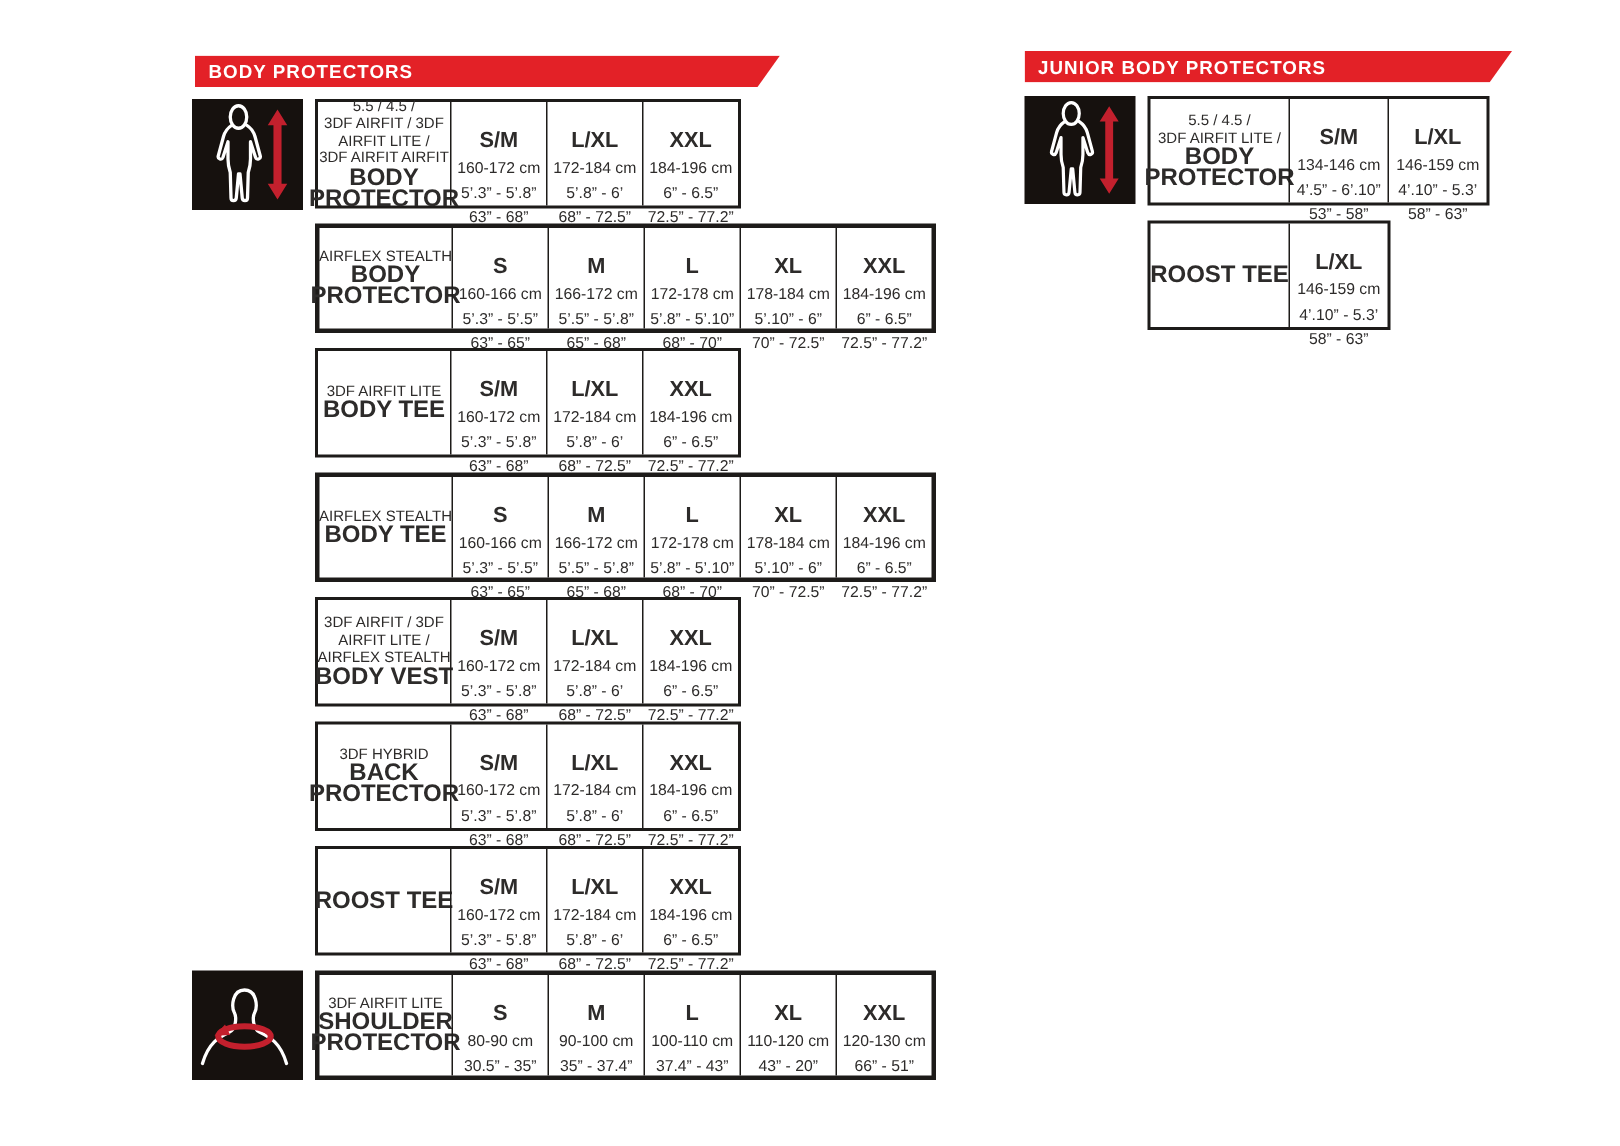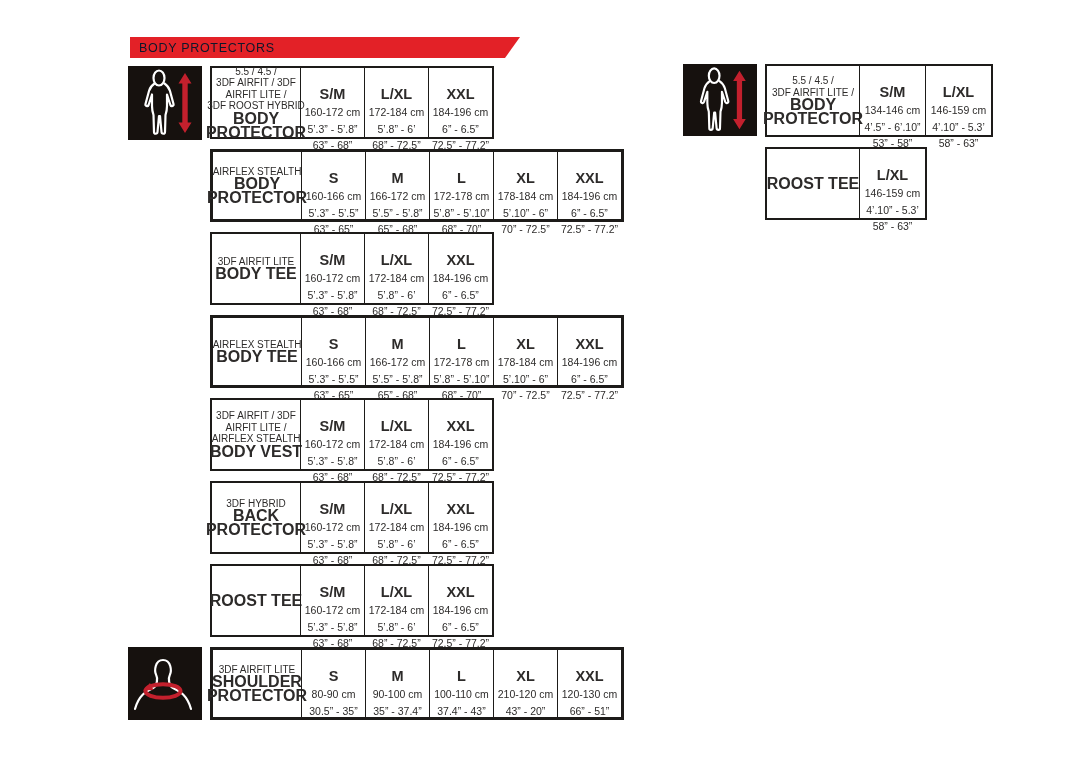--- a/index.html
+++ b/index.html
@@ -2,23 +2,23 @@
 <html><head>
 <meta charset="utf-8">
 <style>
   html,body{margin:0;padding:0;background:#ffffff;}
   .page{
     position:relative;width:1080px;height:764px;background:#ffffff;
     font-family:"Liberation Sans",sans-serif;color:#2d2b2a;overflow:hidden;
   }
   
   .banner{
-    position:absolute;height:21px;background:#e32127;color:#0f172a;
+    position:absolute;height:21px;background:#e32127;color:#ffffff;
     display:flex;align-items:center;padding-left:9px;box-sizing:border-box;
-    font-weight:normal;font-size:12.5px;letter-spacing:.7px;
+    font-weight:bold;font-size:12.5px;letter-spacing:.7px;
     clip-path:polygon(0 0,100% 0,calc(100% - 15px) 100%,0 100%);
   }
   .banner-left{left:130px;top:37px;width:390px;}
   .banner-junior{left:683px;top:34px;width:325px;}
   
   .iconbox{
     position:absolute;width:74px;background:#16110e;
     display:flex;align-items:center;justify-content:center;
   }
   #icon-body{left:128px;top:66px;height:74px;}
@@ -74,21 +74,21 @@
       <path d="M22,36 L15,43.5 L25.5,43 Z" fill="#c3202d"></path>
     </svg>
   </div>
 
   <div class="tables" id="tables-0">
       <div class="table">
         <div class="cell product">
           <div class="pline">5.5 / 4.5 /</div>
           <div class="pline">3DF AIRFIT / 3DF</div>
           <div class="pline">AIRFIT LITE /</div>
-          <div class="pline">3DF ROOST HYBRID</div>
+          <div class="pline">3DF AIRFIT AIRFIT</div>
           <div class="pbold">BODY</div>
           <div class="pbold">PROTECTOR</div>
         </div>
         <div class="cell col">
           <div class="size">S/M</div>
           <div class="range">160-172 cm</div>
           <div class="range">5’.3” - 5’.8”</div>
           <div class="range">63” - 68”</div>
         </div>
         <div class="cell col">
@@ -291,31 +291,34 @@
           <div class="range">90-100 cm</div>
           <div class="range">35” - 37.4”</div>
         </div>
         <div class="cell col">
           <div class="size">L</div>
           <div class="range">100-110 cm</div>
           <div class="range">37.4” - 43”</div>
         </div>
         <div class="cell col">
           <div class="size">XL</div>
-          <div class="range">210-120 cm</div>
+          <div class="range">110-120 cm</div>
           <div class="range">43” - 20”</div>
         </div>
         <div class="cell col">
           <div class="size">XXL</div>
           <div class="range">120-130 cm</div>
           <div class="range">66” - 51”</div>
         </div>
       </div>
     </div>
 
+  <div class="banner banner-junior">
+    <span>JUNIOR BODY PROTECTORS</span>
+  </div>
 
   <div class="iconbox" id="icon-junior">
     <svg viewBox="0 0 74 74" aria-hidden="true">
       <g fill="none" stroke="#ffffff" stroke-width="2.2" stroke-linecap="round" stroke-linejoin="round">
         <ellipse cx="31" cy="12" rx="5.5" ry="7.5"></ellipse>
         <path d="M26.5,17.5 C23.5,19.5 22,21.5 21,25 L17.5,38 C17,40 19.8,41 20.6,39 L24,28.5 L24,40 C24,43 24.5,46 25.5,49 L26,66 C26,68.3 29.3,68.3 29.5,66 L31,50 L32,50 L33.5,66 C33.7,68.3 37,68.3 37,66 L37.5,49 C38.5,46 39,43 39,40 L39,28.5 L42.4,39 C43.2,41 46,40 45.5,38 L42,25 C41,21.5 39.5,19.5 36.5,17.5"></path>
       </g>
       <path d="M57,7 L63.5,17.5 L59.7,17.5 L59.7,56.5 L63.5,56.5 L57,67 L50.5,56.5 L54.3,56.5 L54.3,17.5 L50.5,17.5 Z" fill="#c3202d"></path>
     </svg>
   </div>

